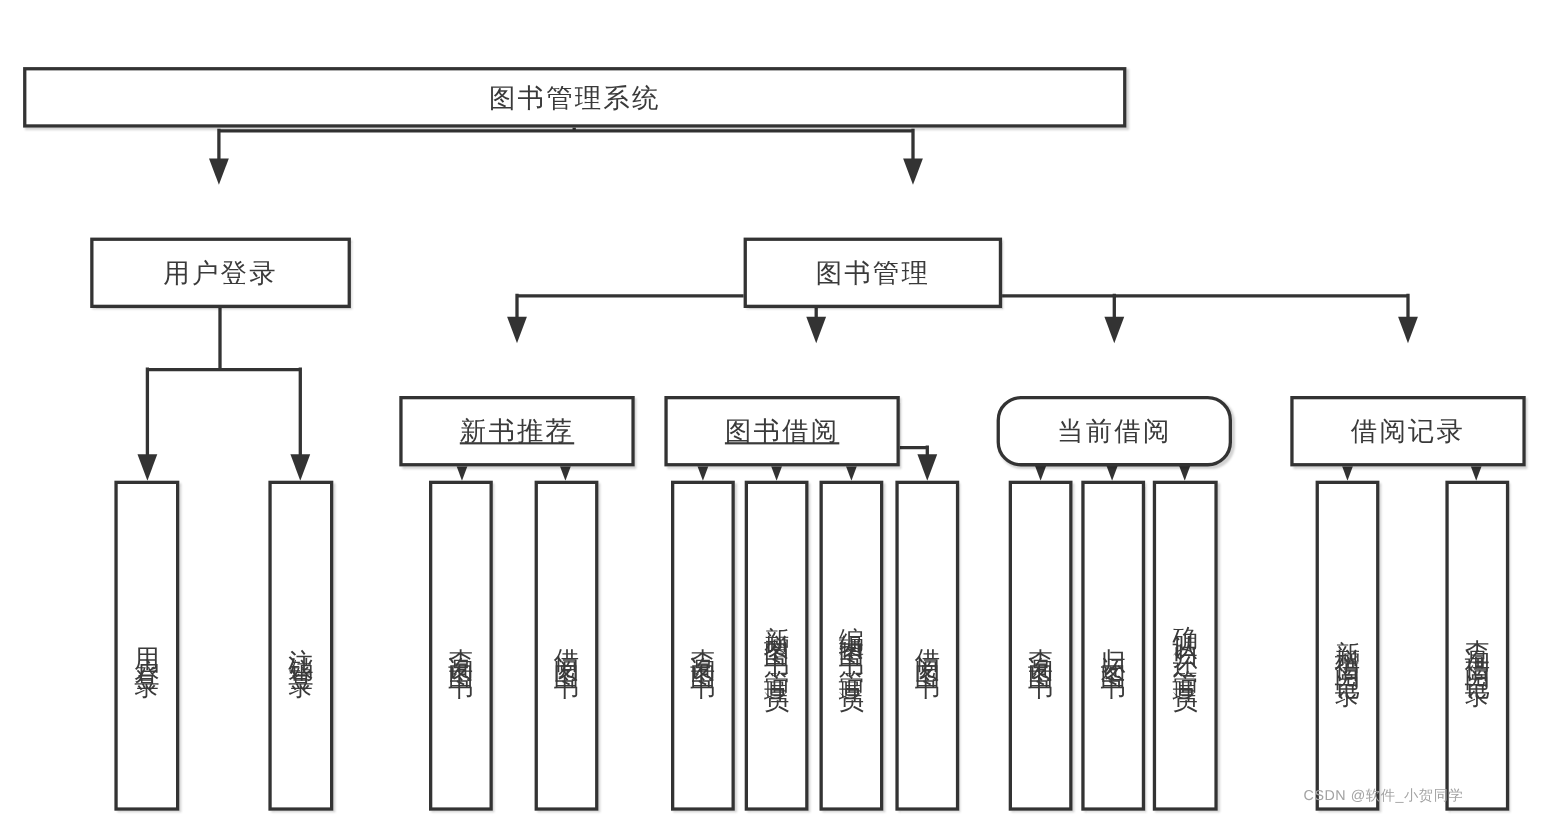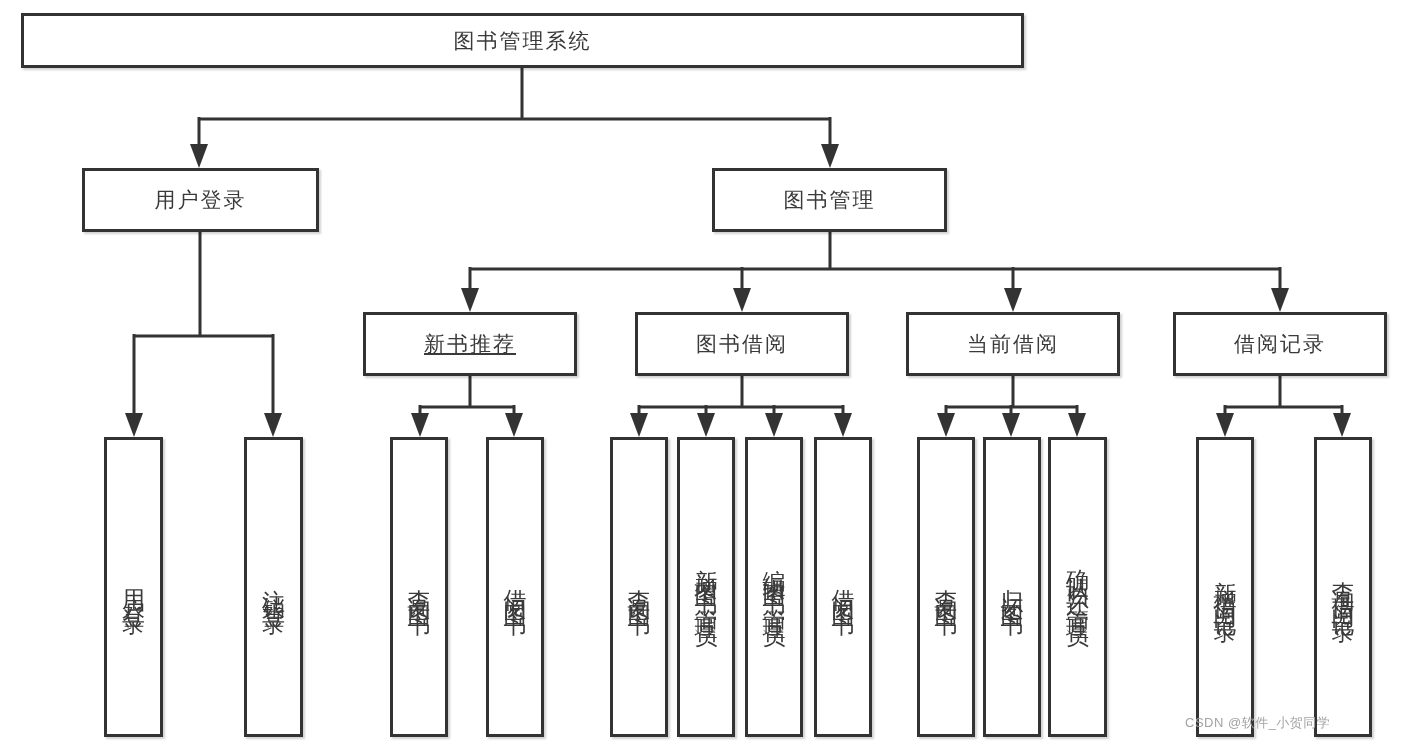--- a/index.html
+++ b/index.html
@@ -26,39 +26,40 @@
     box-sizing: border-box;
     border: 3px solid #333333;
     background: #ffffff;
     display: flex;
     align-items: center;
     justify-content: center;
     color: #3a3a3a;
     box-shadow: 2px 2px 2px rgba(0,0,0,0.18);
   }
   .h-box {
-    font-size: 21px;
+    font-size: 24px;
     letter-spacing: 2px;
     font-weight: 400;
+    margin-top: 48px;
   }
   .v-box .v-text {
     writing-mode: vertical-rl;
     text-orientation: mixed;
     font-size: 23px;
     line-height: 1;
     letter-spacing: 8px;
     white-space: nowrap;
   }
   .root   { left: 21px;  top: 13px;  width: 1003px; height: 55px; }
   .lvl2-a { left: 82px;  top: 168px; width: 237px;  height: 64px; }
-  .lvl2-b { left: 712px; top: 168px; width: 235px;  height: 64px; }
+  .lvl2-b { left: 676px; top: 168px; width: 235px;  height: 64px; }
   .lvl3   { top: 312px; height: 64px; width: 214px; }
   .l3-a { left: 363px; text-decoration: underline; }
-  .l3-b { left: 635px; }
-  .l3-c { left: 906px; }
+  .l3-b { left: 604px; text-decoration: underline; }
+  .l3-c { left: 906px; border-radius: 22px; }
   .l3-d { left: 1173px; }
   .leaf { top: 437px; height: 300px; width: 58px; }
   .lf-1  { left: 104px; width: 59px; }
   .lf-2  { left: 244px; width: 59px; }
   .lf-3  { left: 390px; }
   .lf-4  { left: 486px; }
   .lf-5  { left: 610px; }
   .lf-6  { left: 677px; }
   .lf-7  { left: 745px; }
   .lf-8  { left: 814px; }

